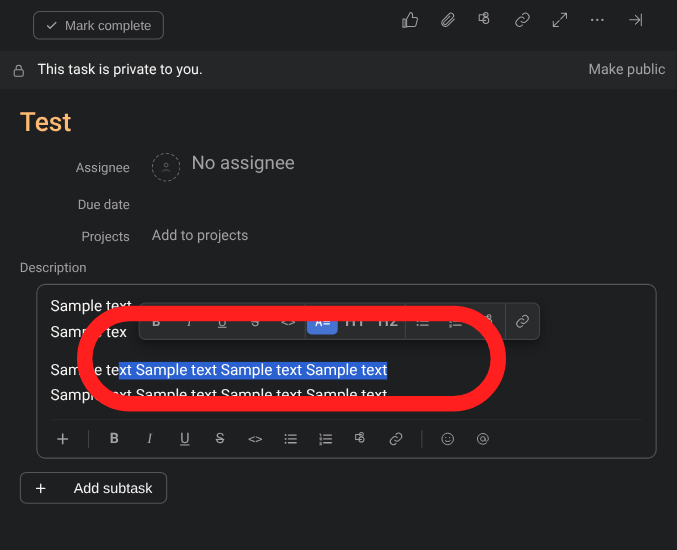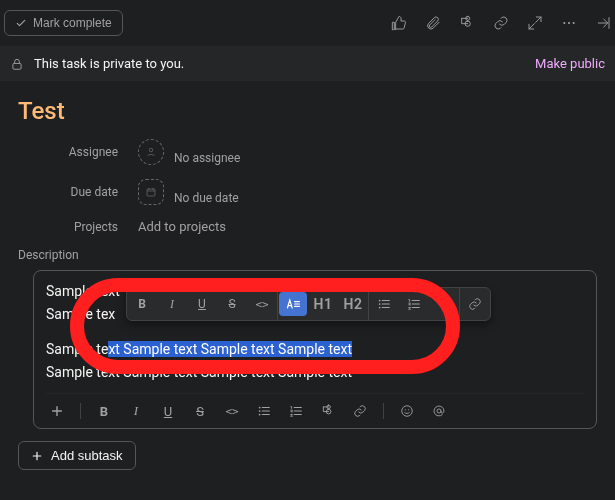--- a/index.html
+++ b/index.html
@@ -9,23 +9,23 @@
     background: #1e1f21;
     color: #f5f4f3;
     font-family: -apple-system, BlinkMacSystemFont, "Segoe UI", Roboto, sans-serif;
     font-size: 13px;
     overflow: hidden;
     position: relative;
   }
   
   .topbar {
     display: flex;
-    align-items: center;
+    align-items: flex-start;
     justify-content: space-between;
-    padding: 10px 4px;
+    padding: 10px 30px;
   }
   .mark-complete {
     display: inline-flex;
     align-items: center;
     gap: 6px;
     padding: 5px 10px;
     border: 1px solid #565557;
     border-radius: 6px;
     color: #a2a0a2;
     background: transparent;
@@ -43,21 +43,21 @@
   .privacy-bar {
     display: flex;
     align-items: center;
     justify-content: space-between;
     padding: 10px 10px;
     background: #252628;
     color: #f5f4f3;
     font-size: 13px;
   }
   .privacy-left { display:flex; align-items:center; gap:10px; color:#f5f4f3; }
-  .make-public { color:#f0abfc; cursor:pointer; font-size:13px; }
+  .make-public { color:#a3a3a3; cursor:pointer; font-size:13px; }
   
   .content { padding: 14px 18px 10px 18px; }
   .title {
     font-size: 24px;
     font-weight: 500;
     margin: 2px 0 14px 0;
     color: #fdba74;
   }
   .field-row {
     display: flex;
@@ -66,24 +66,24 @@
     margin-bottom: 14px;
   }
   .field-label {
     width: 100px;
     color: #a2a0a2;
     font-size: 12px;
     text-align: right;
   }
   .field-value {
     display: flex;
-    align-items: flex-end;
+    align-items: flex-start;
     gap: 10px;
     color: #a2a0a2;
-    font-size: 12px;
+    font-size: 17px;
     cursor: pointer;
   }
   .dashed-circle {
     width: 26px; height: 26px;
     border: 1px dashed #6a696a;
     border-radius: 50%;
     display:flex; align-items:center; justify-content:center;
     color:#6a696a;
   }
   .dashed-round {
@@ -142,21 +142,21 @@
     display:flex; align-items:center; gap:14px;
     padding: 8px 2px 2px 2px;
     margin-top: 10px;
     color:#a2a0a2;
     border-top: 1px solid rgba(255,255,255,0.03);
   }
   .bt-btn { cursor:pointer; display:flex; align-items:center; justify-content:center; width:18px; height:18px; }
   .bt-sep { width:1px; height:16px; background:#424244; margin:0 0px; }
   
   .add-subtask {
-    display:inline-flex; align-items:center; gap:8px;
+    display:inline-flex; align-items:center; gap:24px;
     margin: 12px 0 0 0;
     padding: 6px 12px;
     border:1px solid #565557;
     border-radius:6px;
     color:#f5f4f3;
     background:transparent;
     cursor:pointer;
     font-size:13px;
   }
   
@@ -256,29 +256,20 @@
             <circle cx="12" cy="8" r="3.5" stroke="#6a696a" stroke-width="1.5"></circle>
             <path d="M5 20c1-4 13-4 14 0" stroke="#6a696a" stroke-width="1.5"></path>
           </svg>
       </span>
       <span>No assignee</span>
     </div>
   </div>
 
   <div class="field-row">
     <div class="field-label">Due date</div>
-    <div class="field-value">
-      <span class="dashed-round">
-        <svg width="12" height="12" viewBox="0 0 24 24" fill="none">
-            <rect x="4" y="6" width="16" height="14" rx="2" stroke="#6a696a" stroke-width="1.5"></rect>
-            <path d="M4 10h16 M8 4v4 M16 4v4" stroke="#6a696a" stroke-width="1.5"></path>
-          </svg>
-      </span>
-      <span>No due date</span>
-    </div>
   </div>
 
   <div class="field-row">
     <div class="field-label">Projects</div>
     <div class="add-projects">Add to projects</div>
   </div>
 
   <div class="desc-label">Description</div>
 
   <div class="desc-box">

